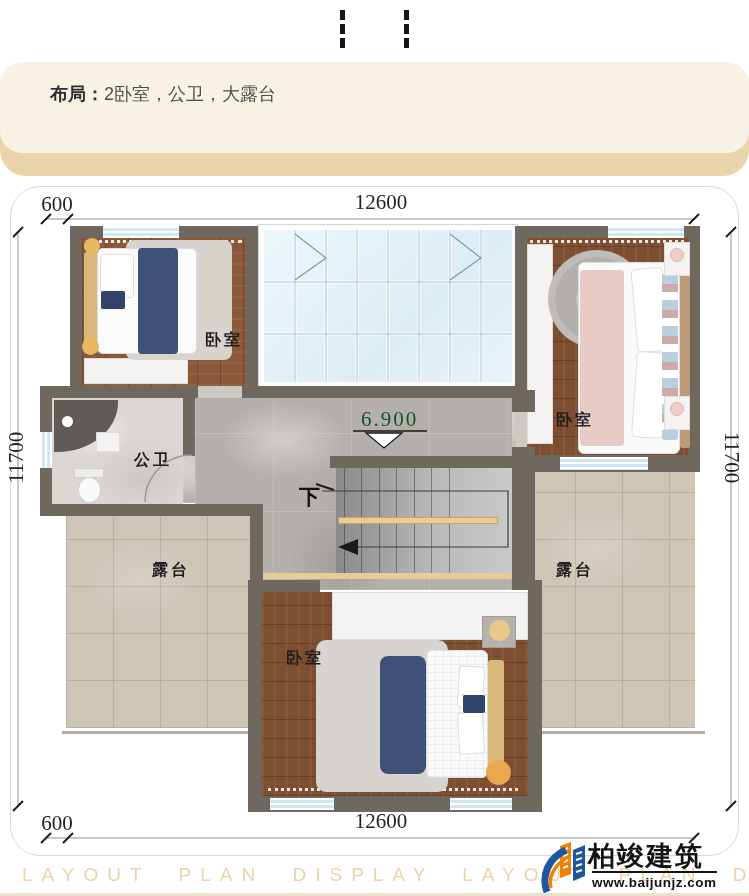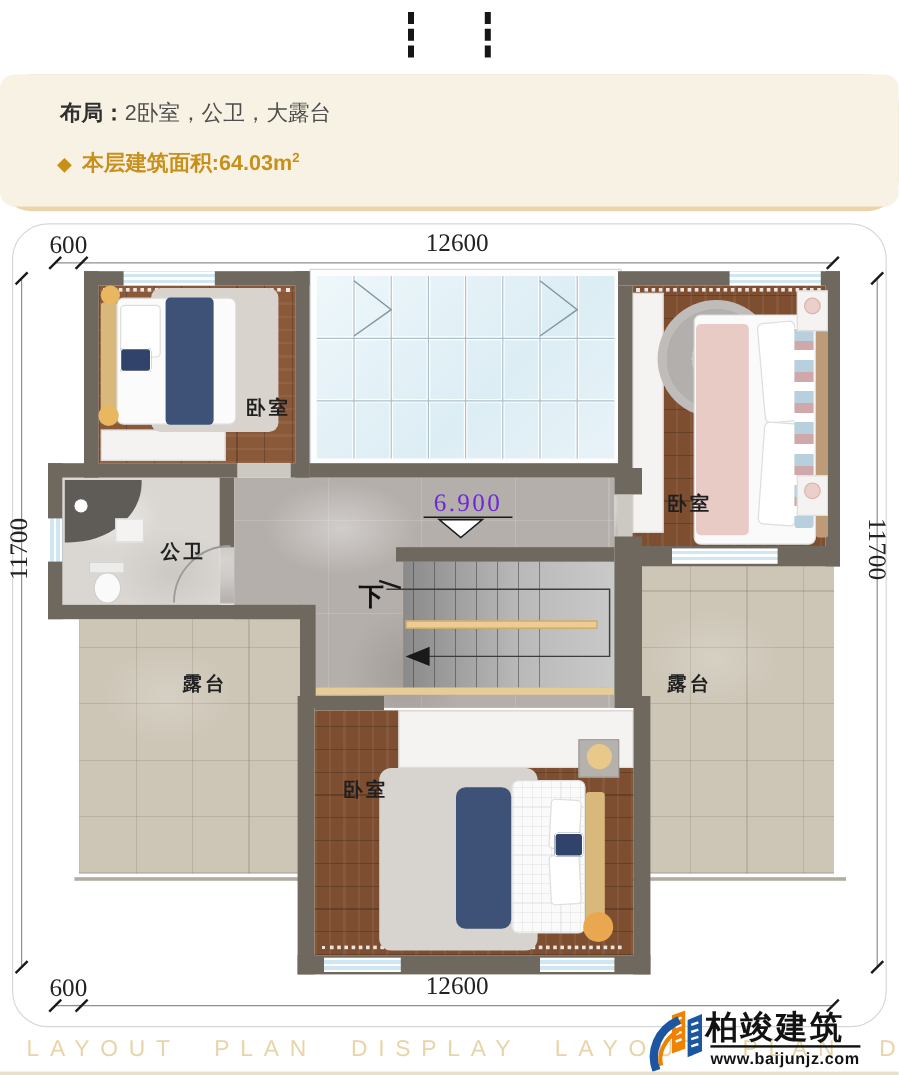--- a/index.html
+++ b/index.html
@@ -8,22 +8,22 @@
   .abs,.w,.win,.winv,.thr,.f{position:absolute;}
   
   .title-row{position:absolute;top:10px;left:0;width:749px;text-align:center;}
   .title-row h1{display:inline-block;margin:0;font-size:29px;font-weight:900;
        letter-spacing:7px;color:#141414;vertical-align:middle;}
   .tbar{display:inline-block;width:0;height:38px;border-left:5px dashed #161616;
        margin:0 27px;vertical-align:middle;}
   
   .card-outer{position:absolute;left:0;top:62px;width:749px;height:114px;
        background:#e9d5a9;border-radius:26px;}
-  .card-inner{position:absolute;left:0;top:0;width:749px;height:110px;
-       background:#f8f2e4;border-radius:12px;}
+  .card-inner{position:absolute;left:0;top:0;width:749px;height:91px;
+       background:#f8f2e4;border-radius:22px;}
   .line-layout{position:absolute;left:50px;top:20px;font-size:18px;color:#4d4d4d;}
   .line-layout b{color:#2f2f2f;font-weight:bold;}
   .line-area{position:absolute;left:48px;top:62px;font-size:18px;font-weight:bold;color:#c8901a;}
   .line-area .dia{font-size:15px;margin-right:9px;}
   .line-area sup{font-size:11px;}
   
   .plan-frame{position:absolute;left:10px;top:186px;width:727px;height:668px;
        border:1px solid #d8d8d8;border-radius:30px;}
   
   .w{background:#6e685e;}
@@ -45,22 +45,22 @@
        repeating-linear-gradient(0deg,rgba(255,255,255,.06) 0 2px,transparent 2px 11px);}
   .woodh{background-color:#7e4e30;background-image:
        repeating-linear-gradient(0deg,rgba(0,0,0,.20) 0 1px,transparent 1px 19px),
        repeating-linear-gradient(90deg,rgba(255,255,255,.06) 0 2px,transparent 2px 12px);}
   .win{background:repeating-linear-gradient(180deg,#ffffff 0 2px,#cfe7f3 2px 5px);}
   .winv{background:repeating-linear-gradient(90deg,#ffffff 0 2px,#cfe7f3 2px 5px);}
   .thr{background:#ccc8c2;}
   .white{background:#f4f3f1;border:1px solid #ddd;box-sizing:border-box;}
   .rl{position:absolute;font-size:16px;font-weight:bold;color:#1f1f1f;letter-spacing:3px;}
   .dim{position:absolute;font-family:"Liberation Serif",serif;font-size:21px;color:#222;text-align:center;}
-  .mark-elev{position:absolute;left:350px;top:407px;width:80px;text-align:center;
-       font-family:"Liberation Serif",serif;font-size:21px;color:#6d28d9;letter-spacing:2px;}
+  .mark-elev{position:absolute;left:361px;top:407px;width:80px;
+       font-family:"Liberation Serif",serif;font-size:21px;color:#14532d;letter-spacing:2px;}
   .mark-down{position:absolute;left:299px;top:483px;font-size:21px;font-weight:bold;color:#111;}
   .dotted{border-top:3px dotted #fff;height:0;opacity:.85;}
   .circle{border-radius:50%;}
   
   .stair-base{background:linear-gradient(90deg,#8a8a8a 0%,#b9b9b9 55%,#c9c9c9 100%);}
   .steps{background:repeating-linear-gradient(90deg,rgba(55,55,55,.5) 0 1px,transparent 1px 17.5px);}
   .rail{background:#eccc92;border:1px solid #c4a46b;box-sizing:border-box;}
   .tanstrip{background:#e6cc96;}
   
   .watermark{position:absolute;left:22px;top:864px;width:760px;white-space:nowrap;
@@ -78,23 +78,20 @@
 
 <div class="title-row">
   <span class="tbar"></span>
   <span class="tbar"></span>
 </div>
 
 <div class="card-outer">
   <div class="card-inner">
     <div class="line-layout">
       <b>布局：</b><span>2卧室，公卫，大露台</span>
-    </div>
-    <div class="line-area">
-      <span class="dia">◆</span><span>本层建筑面积:</span><span>64.03m</span><sup>2</sup>
     </div>
   </div>
 </div>
 
 <div class="plan-frame"></div>
 <div class="abs" style="left:0;top:0;width:749px;height:896px;">
 
   <div class="f marble" style="left:195px;top:398px;width:317px;height:192px;"></div>
   <div class="f marble" style="left:183px;top:455px;width:12px;height:48px;"></div>
   <div class="f marble" style="left:512px;top:412px;width:23px;height:35px;"></div>

